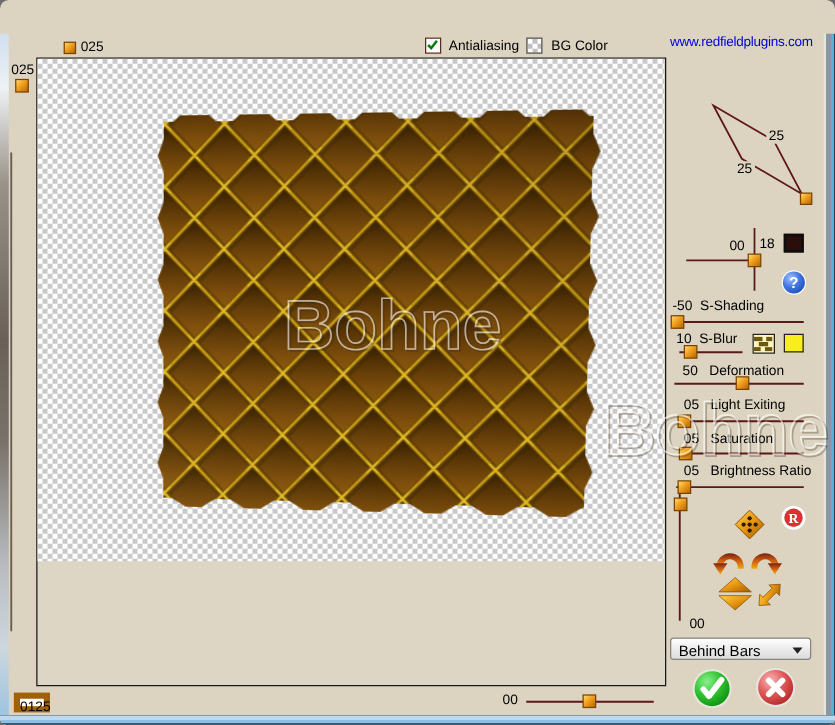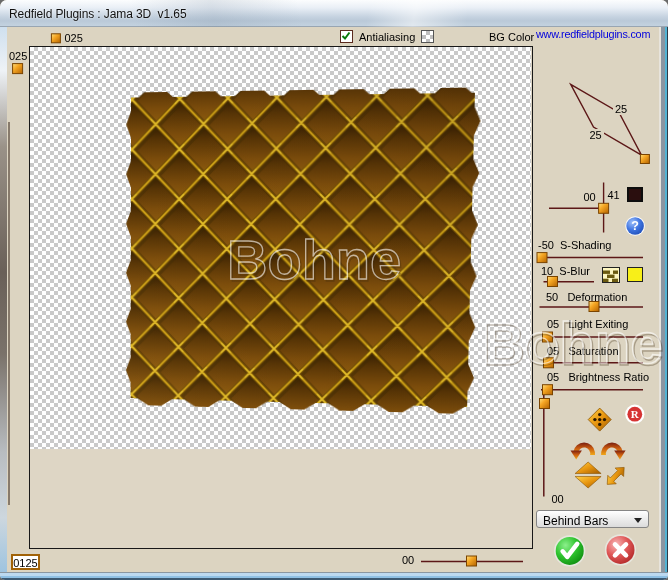--- a/index.html
+++ b/index.html
@@ -24,28 +24,25 @@
 a.lnk{font-size:10.8px;letter-spacing:-0.2px;color:#0000dd;}
 #dd{position:absolute;left:536px;top:510px;width:113px;height:18px;border:1px solid #858585;border-radius:3px;
  background:linear-gradient(180deg,#ffffff,#f0f0f0 40%,#dcdcdc);}
 #dd span{position:absolute;left:6px;top:2.5px;font-size:12px;color:#000}
 #dd .arr{position:absolute;right:6px;top:7px;width:0;height:0;border-left:4px solid transparent;
  border-right:4px solid transparent;border-top:5px solid #222}
 #blurswatch{position:absolute;left:602px;top:267px;width:18px;height:15.5px;border:1.5px solid #222;
  background:#fdf6c0}
 #yellowswatch{position:absolute;left:627px;top:267px;width:15.5px;height:14.5px;border:1.5px solid #222;background:#f8ef18}
 #blackswatch{position:absolute;left:627px;top:186.5px;width:15.5px;height:15.5px;border:2px solid #0d0d0d;background:#2a0e0e}
-#v0125{position:absolute;left:11px;top:554px;width:29px;height:16px;border:2px solid #a16207;background:#fff;
+#v0125{position:absolute;left:11px;top:554px;width:29px;height:16px;border:5px solid #a16207;background:#fff;
  font-size:11px;text-align:center;line-height:14px}
 </style></head><body>
 <div id="win">
 
-<div id="title">
-      <span>Redfield Plugins : Jama 3D&nbsp; v1.65</span>
-    </div>
 <div id="bl"></div>
     <div id="br"></div>
     <div id="bb2"></div>
 <div id="panel">
       <div id="checker"></div>
     </div>
 <div style="position:absolute;left:0;top:0;width:345px;height:302px;transform-origin:0 0;transform:matrix3d(0.930774,-0.025573,0,-0.000127,0.007309,1.009378,0,0.000068,0,0,1,0,131.988693,99.521864,0,1);z-index:5">
 <svg style="position:absolute;left:-12px;top:-12px" width="370" height="334" viewBox="-12 -12 370 334">
 <defs>
 <linearGradient id="cg" x1="0" y1="0" x2="0" y2="1">
@@ -227,29 +224,29 @@
 </svg>
     </div>
 <div style="position:absolute;left:64.5px;top:31.5px;font-size:11px;color:#000;white-space:pre;">025</div>
 <div class="cb" style="left:340px;top:30px">
       <svg width="10" height="10" style="position:absolute;left:0px;top:0px" viewBox="0 0 10 10">
         <path d="M1.5,5L4,7.5L8.5,1.5" stroke="#0a7a0a" stroke-width="2" fill="none"></path>
       </svg>
     </div>
 <div style="position:absolute;left:359px;top:31px;font-size:11px;color:#000;white-space:pre;">Antialiasing</div>
 <div class="cb" style="left:421px;top:30px;border-color:#555;background:repeating-conic-gradient(#bfbfbf 0% 25%, #fff 0% 50%);background-size:8px 8px"></div>
-<div style="position:absolute;left:441px;top:31px;font-size:11px;color:#000;white-space:pre;margin-left:48px;">BG Color</div>
+<div style="position:absolute;left:441px;top:31px;font-size:11px;color:#000;white-space:pre;">BG Color</div>
 <div style="position:absolute;left:536px;top:24px"><a class="lnk">www.redfieldplugins.com</a></div>
 <div style="position:absolute;left:9px;top:49.5px;font-size:11px;color:#000;white-space:pre;">025</div>
 <div style="position:absolute;left:12px;top:555px;font-size:11px;color:#000;white-space:pre;"></div>
 <div id="v0125">0125</div>
 <div style="position:absolute;left:613px;top:102.5px;font-size:11px;color:#000;white-space:pre;background:#dcd4c1;padding:0 2px;z-index:35">25</div>
 <div style="position:absolute;left:587.5px;top:128.5px;font-size:11px;color:#000;white-space:pre;background:#dcd4c1;padding:0 2px;z-index:35">25</div>
 <div style="position:absolute;left:583.5px;top:190.5px;font-size:11px;color:#000;white-space:pre;">00</div>
-<div style="position:absolute;left:607.5px;top:189px;font-size:11px;color:#000;white-space:pre;">41</div>
+<div style="position:absolute;left:607.5px;top:189px;font-size:11px;color:#000;white-space:pre;">18</div>
 <div style="position:absolute;left:538px;top:238.5px;font-size:11px;color:#000;white-space:pre;">-50&nbsp; S-Shading</div>
 <div style="position:absolute;left:541px;top:264.5px;font-size:11px;color:#000;white-space:pre;">10&nbsp; S-Blur</div>
 <div style="position:absolute;left:546px;top:290.5px;font-size:11px;color:#000;white-space:pre;">50&nbsp;&nbsp; Deformation</div>
 <div style="position:absolute;left:547px;top:318px;font-size:11px;color:#000;white-space:pre;">05&nbsp;&nbsp; Light Exiting</div>
 <div style="position:absolute;left:547px;top:345px;font-size:11px;color:#000;white-space:pre;">05&nbsp;&nbsp; Saturation</div>
 <div style="position:absolute;left:547px;top:371px;font-size:11px;color:#000;white-space:pre;">05&nbsp;&nbsp; Brightness Ratio</div>
 <div style="position:absolute;left:551.5px;top:492.5px;font-size:11px;color:#000;white-space:pre;">00</div>
 <div style="position:absolute;left:402px;top:553.5px;font-size:11px;color:#000;white-space:pre;">00</div>
 <div id="blurswatch"><svg width="15" height="12.5" viewBox="0 0 15 12.5">
         <rect x="0" y="0.5" width="7" height="3.4" fill="#6b5a10"></rect>

